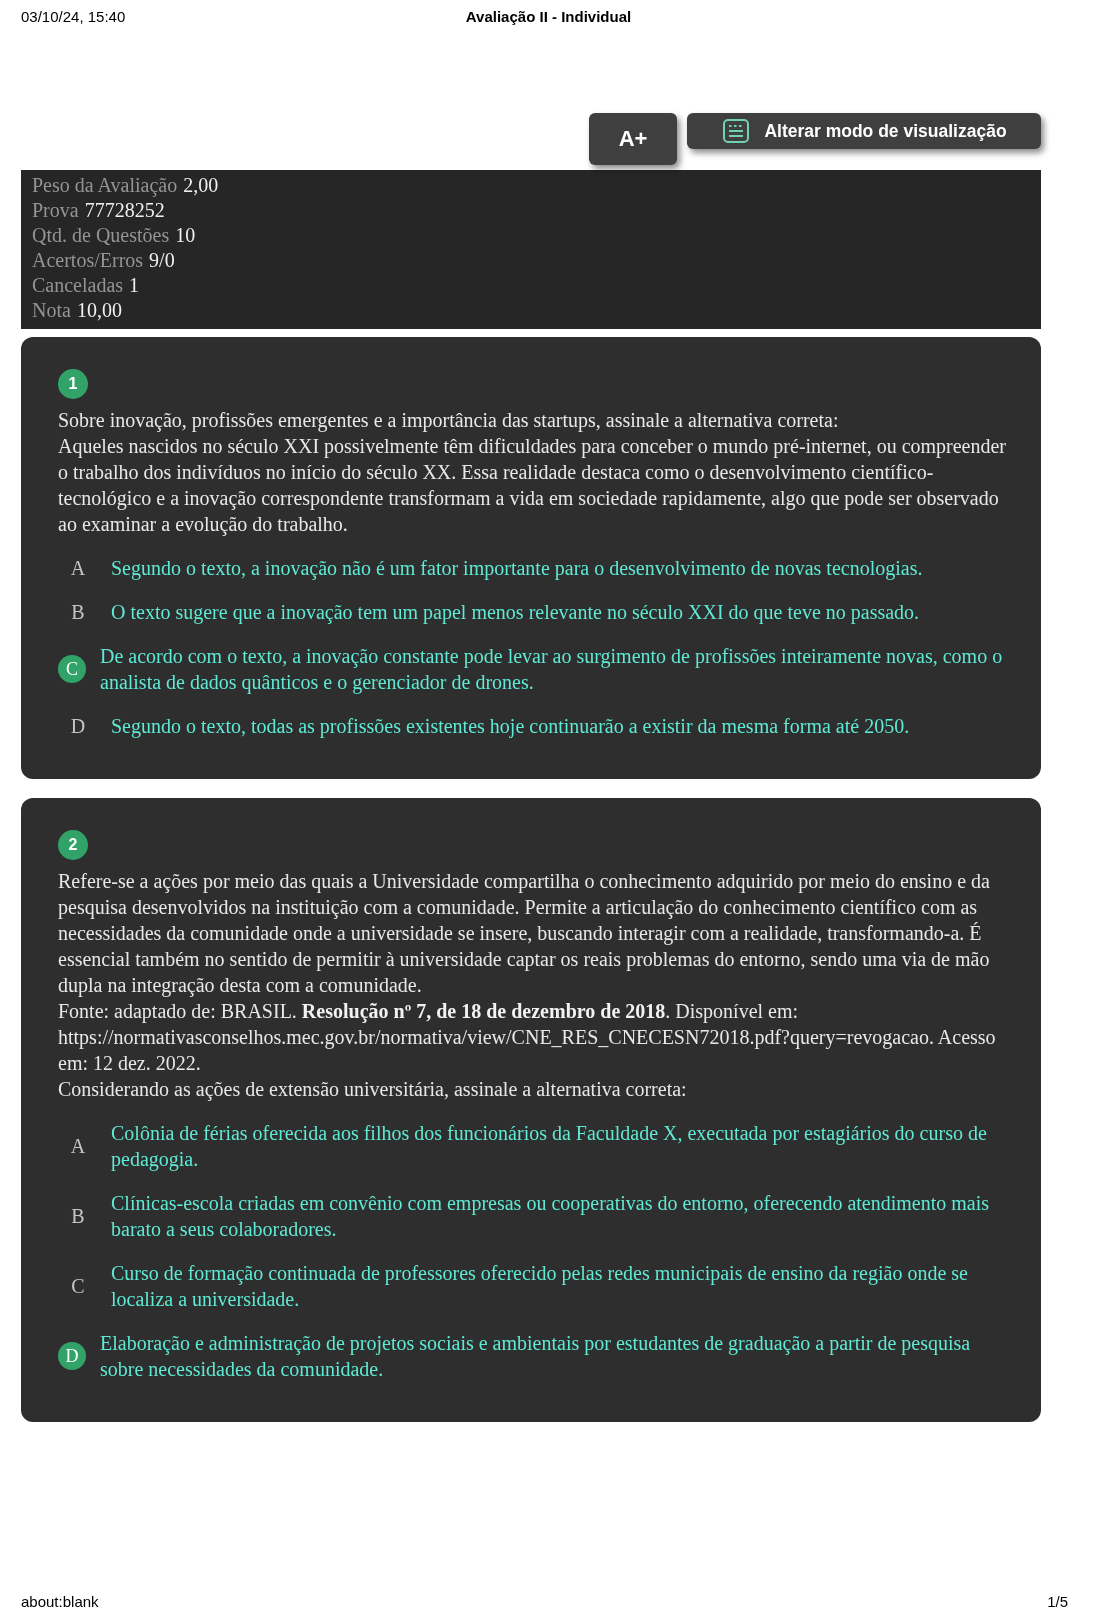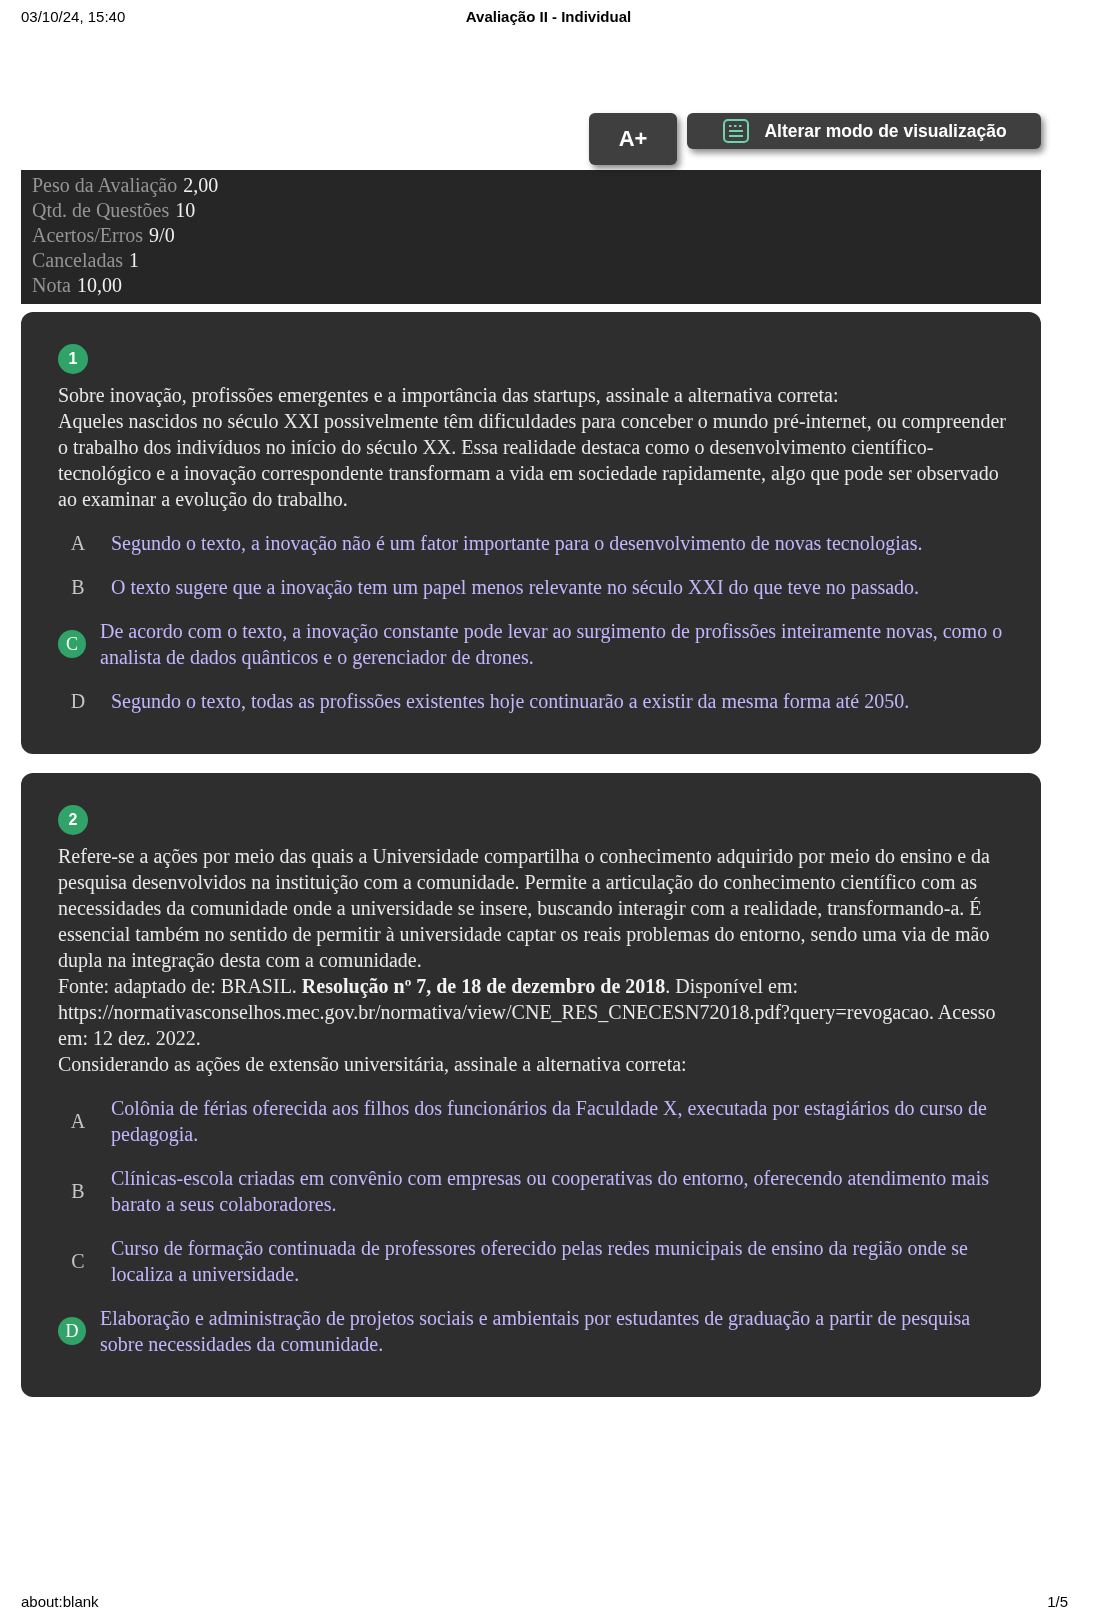--- a/index.html
+++ b/index.html
@@ -83,21 +83,21 @@
   .qtext { font-size: 20px; line-height: 26px; color: #e8e8e8; }
   .qtext p { margin: 0; overflow-wrap: break-word; word-break: break-word; }
   .bold { font-weight: bold; color: #f2f2f2; }
 
   .options { margin-top: 12px; }
   .option { display: flex; align-items: center; margin-top: 18px; padding-left: 5px; }
   .letter {
     flex: 0 0 30px; text-align: center;
     color: #c6c6c6; font-size: 20px;
   }
-  .otext { margin-left: 18px; flex: 1; font-size: 20px; line-height: 26px; color: #c4b5fd; }
+  .otext { margin-left: 18px; flex: 1; font-size: 20px; line-height: 26px; color: #5eead4; }
 
   .option.correct { padding-left: 0; }
   .option.correct .letter {
     flex: 0 0 28px; width: 28px; height: 28px;
     border-radius: 50%;
     background: var(--accent-green, #31a368);
     color: #fff; line-height: 28px; font-size: 18px;
     display: flex; align-items: center; justify-content: center;
   }
   .option.correct .otext { margin-left: 14px; }
@@ -125,20 +125,23 @@
       </span>
       <span>Alterar modo de visualização</span>
     </button>
   </div>
 
   <div class="summary">
     <div class="srow">
       <span class="slabel">Peso da Avaliação</span><span class="svalue">2,00</span>
     </div>
     <div class="srow">
+      <span class="slabel">Prova</span><span class="svalue">77728252</span>
+    </div>
+    <div class="srow">
       <span class="slabel">Qtd. de Questões</span><span class="svalue">10</span>
     </div>
     <div class="srow">
       <span class="slabel">Acertos/Erros</span><span class="svalue">9/0</span>
     </div>
     <div class="srow">
       <span class="slabel">Canceladas</span><span class="svalue">1</span>
     </div>
     <div class="srow">
       <span class="slabel">Nota</span><span class="svalue">10,00</span>

